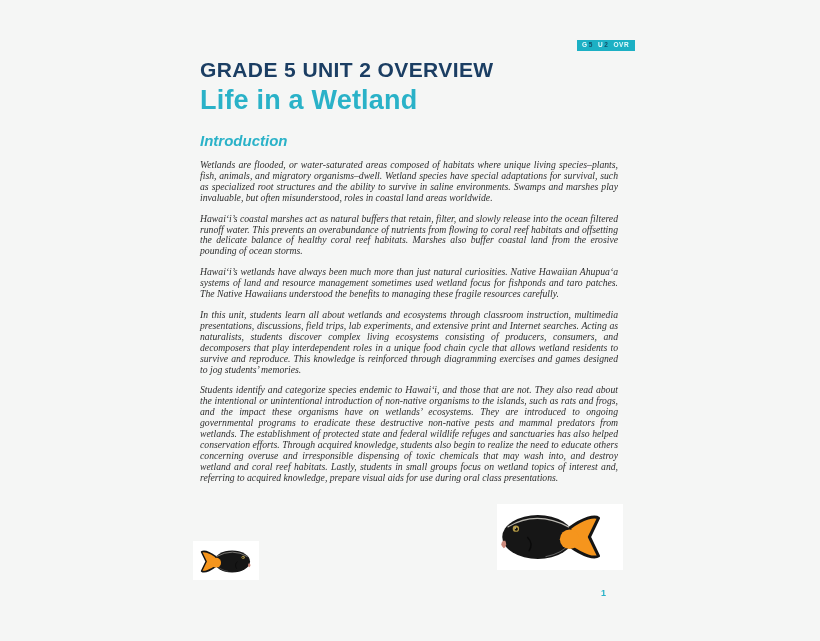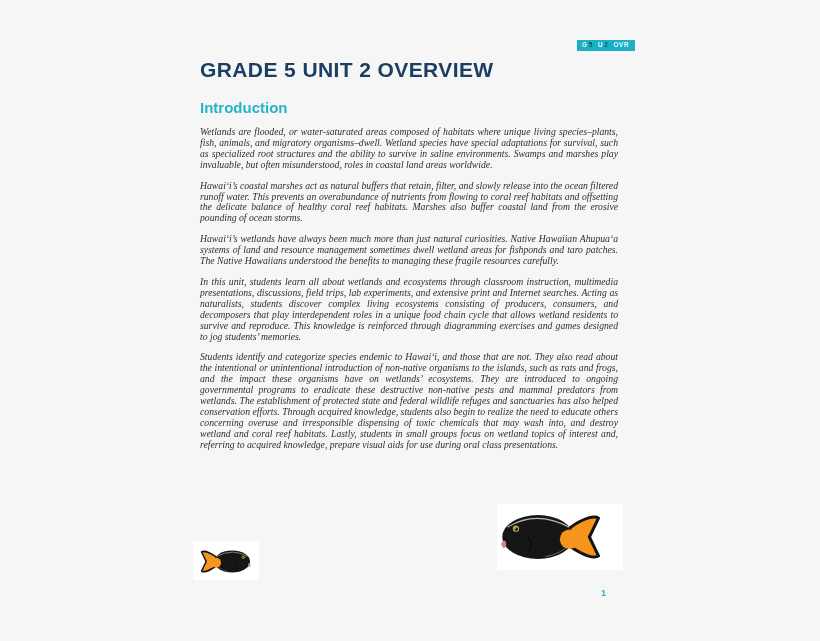--- a/index.html
+++ b/index.html
@@ -54,20 +54,21 @@
     font-weight: bold;
     color: #2ab2c8;
     letter-spacing: 0.2px;
   }
   .section-heading {
     margin: 20px 0 12px 0;
     font-size: 15px;
     line-height: 15px;
     font-weight: bold;
     color: #2ab2c8;
+    font-style: italic;
   }
   .body-text p {
     font-family: "Liberation Serif", serif;
     font-size: 9.7px;
     line-height: 10.9px;
     color: #2e2e2e;
     text-align: justify;
     margin-bottom: 10px;
     font-style: italic;
   }
@@ -115,25 +116,26 @@
     <span class="tone-dark">5</span>
     <span style="width:3px"></span>
     <span class="tone-light">U</span>
     <span class="tone-dark">2</span>
     <span style="width:3px"></span>
     <span class="tone-light">OVR</span>
   </div>
 
   <div class="content">
     <div class="eyebrow">GRADE 5 UNIT 2 OVERVIEW</div>
+    <div class="doc-title">Life in a Wetland</div>
     <div class="section-heading">Introduction</div>
     <div class="body-text">
       <p>Wetlands are flooded, or water-saturated areas composed of habitats where unique living species–plants, fish, animals, and migratory organisms–dwell. Wetland species have special adaptations for survival, such as specialized root structures and the ability to survive in saline environments. Swamps and marshes play invaluable, but often misunderstood, roles in coastal land areas worldwide.</p>
       <p>Hawai‘i’s coastal marshes act as natural buffers that retain, filter, and slowly release into the ocean filtered runoff water. This prevents an overabundance of nutrients from flowing to coral reef habitats and offsetting the delicate balance of healthy coral reef habitats. Marshes also buffer coastal land from the erosive pounding of ocean storms.</p>
-      <p>Hawai‘i’s wetlands have always been much more than just natural curiosities. Native Hawaiian Ahupua‘a systems of land and resource management sometimes dwell wetland areas for fishponds and taro patches. The Native Hawaiians understood the benefits to managing these fragile resources carefully.</p>
+      <p>Hawai‘i’s wetlands have always been much more than just natural curiosities. Native Hawaiian Ahupua‘a systems of land and resource management sometimes used wetland focus for fishponds and taro patches. The Native Hawaiians understood the benefits to managing these fragile resources carefully.</p>
       <p>In this unit, students learn all about wetlands and ecosystems through classroom instruction, multimedia presentations, discussions, field trips, lab experiments, and extensive print and Internet searches. Acting as naturalists, students discover complex living ecosystems consisting of producers, consumers, and decomposers that play interdependent roles in a unique food chain cycle that allows wetland residents to survive and reproduce. This knowledge is reinforced through diagramming exercises and games designed to jog students’ memories.</p>
       <p>Students identify and categorize species endemic to Hawai‘i, and those that are not. They also read about the intentional or unintentional introduction of non-native organisms to the islands, such as rats and frogs, and the impact these organisms have on wetlands’ ecosystems. They are introduced to ongoing governmental programs to eradicate these destructive non-native pests and mammal predators from wetlands. The establishment of protected state and federal wildlife refuges and sanctuaries has also helped conservation efforts. Through acquired knowledge, students also begin to realize the need to educate others concerning overuse and irresponsible dispensing of toxic chemicals that may wash into, and destroy wetland and coral reef habitats. Lastly, students in small groups focus on wetland topics of interest and, referring to acquired knowledge, prepare visual aids for use during oral class presentations.</p>
     </div>
   </div>
 
   <div class="fish-box fish-box-small">
     <svg width="58" height="29" viewBox="0 0 132 76">
       <use href="#tang-fish"></use>
     </svg>
   </div>

